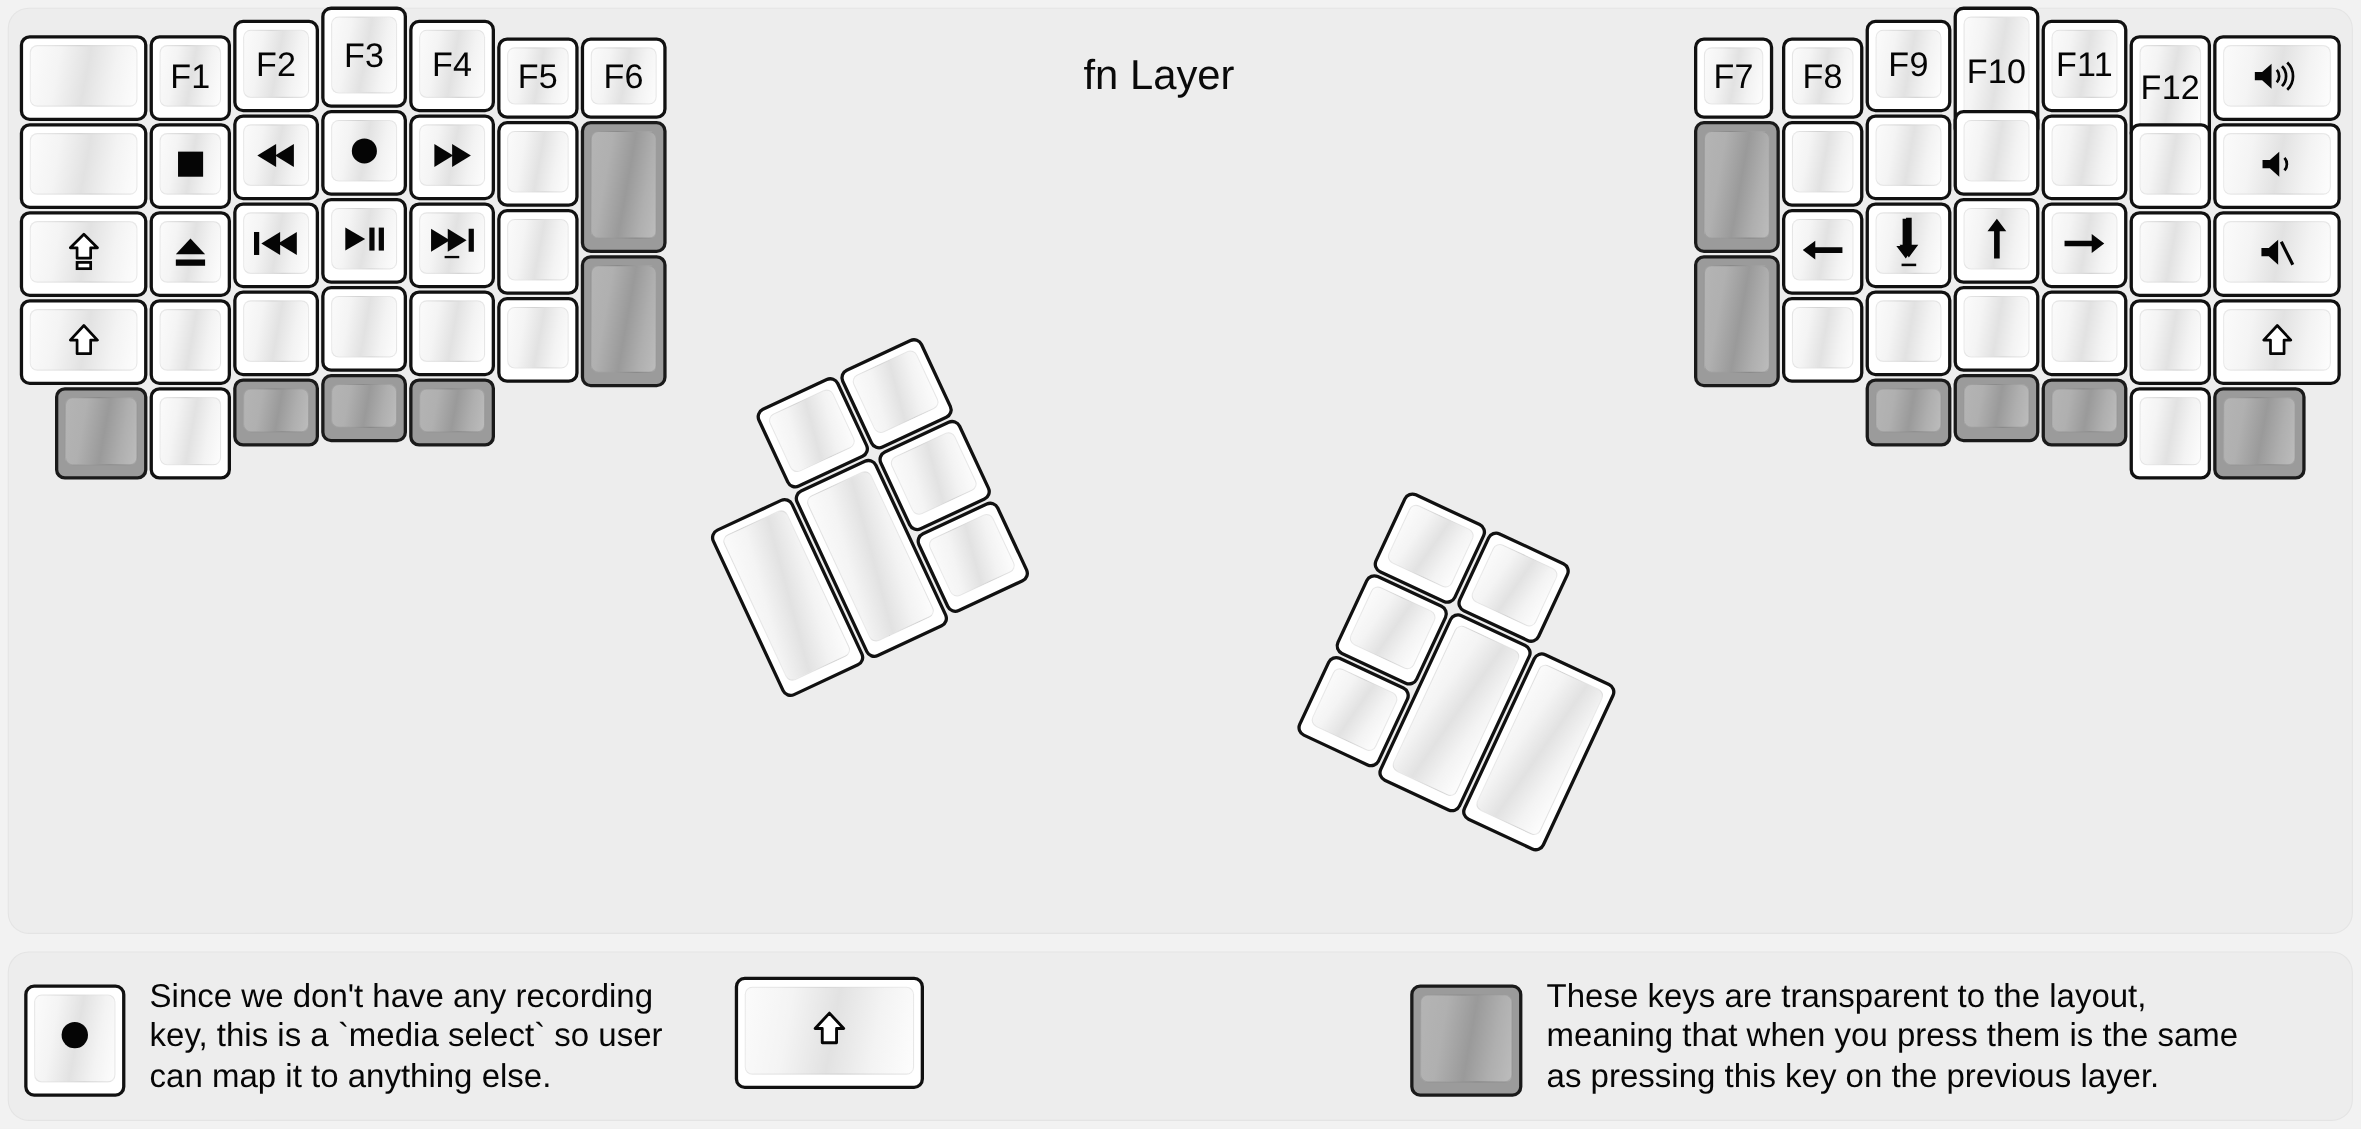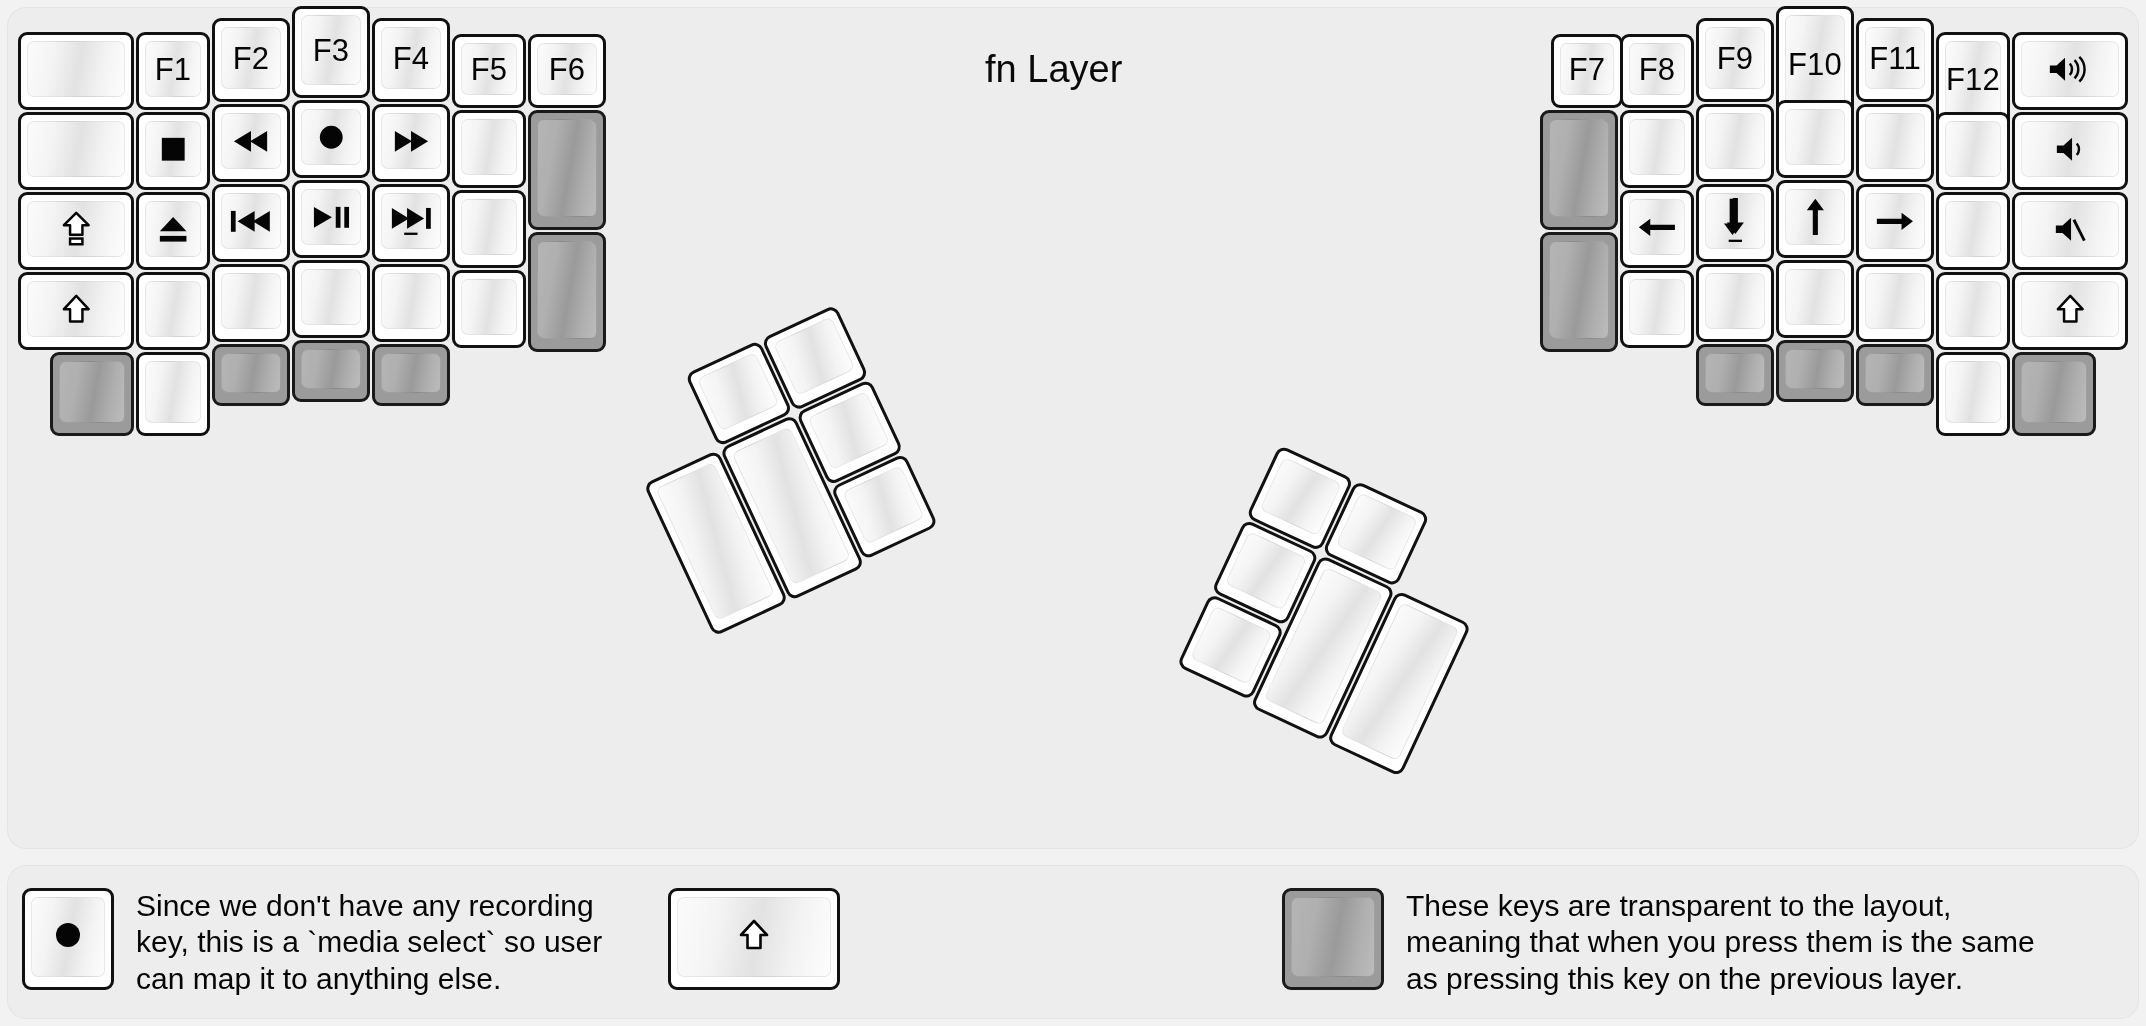--- a/index.html
+++ b/index.html
@@ -63,21 +63,21 @@
     left:985px;top:48px;
     font-size:38px;
     color:#0a0a0a;
     white-space:nowrap;
   }
 
   
   .cluster{position:absolute;transform-origin:0 0;}
 
   
-  .legend-item{position:absolute;display:flex;align-items:flex-start;}
+  .legend-item{position:absolute;display:flex;align-items:flex-end;}
   .legend-key{
     position:relative;
     border:3px solid #111;
     border-radius:9px;
     background:#fff;
     flex:0 0 auto;
   }
   .legend-key.trans{border-color:#1a1a1a;background:#9b9b9b;}
   .legend-key .cap{
     position:absolute;left:6px;right:6px;top:6px;bottom:10px;
@@ -312,21 +312,21 @@
       <div class="key trans" style="left: 528px; top: 110px; width: 78px; height: 120px; z-index: 1;">
         <div class="cap">
           <span class="legend"></span>
         </div>
       </div>
       <div class="key trans" style="left: 528px; top: 232px; width: 78px; height: 120px; z-index: 1;">
         <div class="cap">
           <span class="legend"></span>
         </div>
       </div>
-      <div class="key" style="left: 1540px; top: 34px; width: 72px; height: 74px; z-index: 2; margin-left: 11px;">
+      <div class="key" style="left: 1540px; top: 34px; width: 72px; height: 74px; z-index: 2;">
         <div class="cap">
           <span class="legend">F7</span>
         </div>
       </div>
       <div class="key trans" style="left: 1540px; top: 110px; width: 78px; height: 120px; z-index: 1;">
         <div class="cap">
           <span class="legend"></span>
         </div>
       </div>
       <div class="key trans" style="left: 1540px; top: 232px; width: 78px; height: 120px; z-index: 1;">

